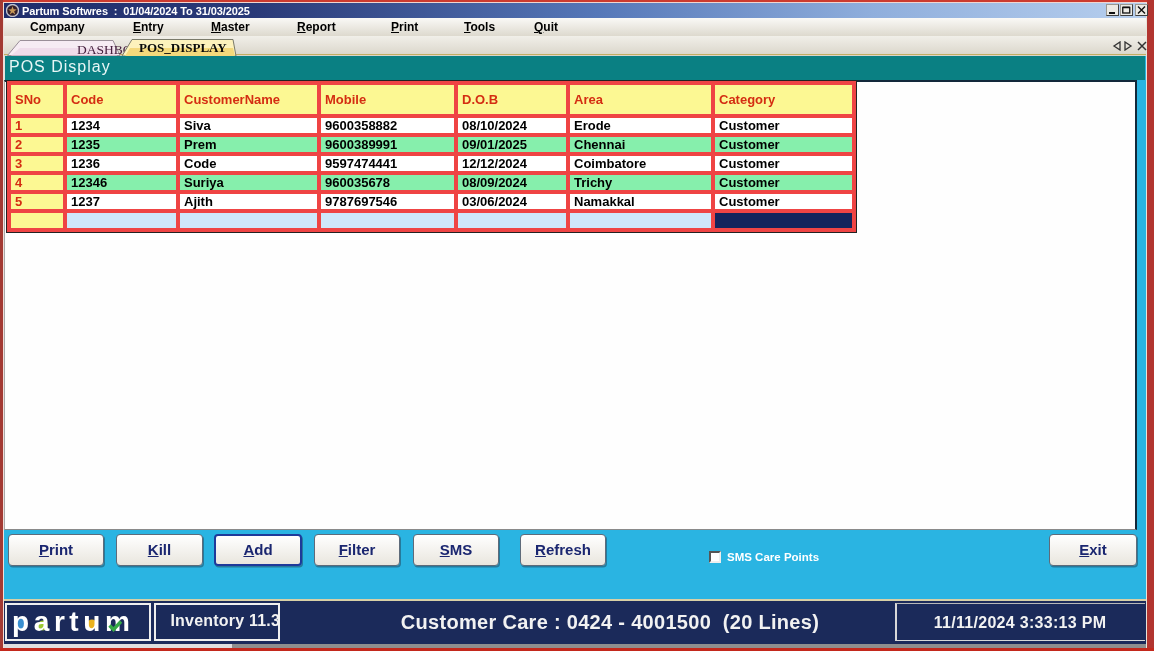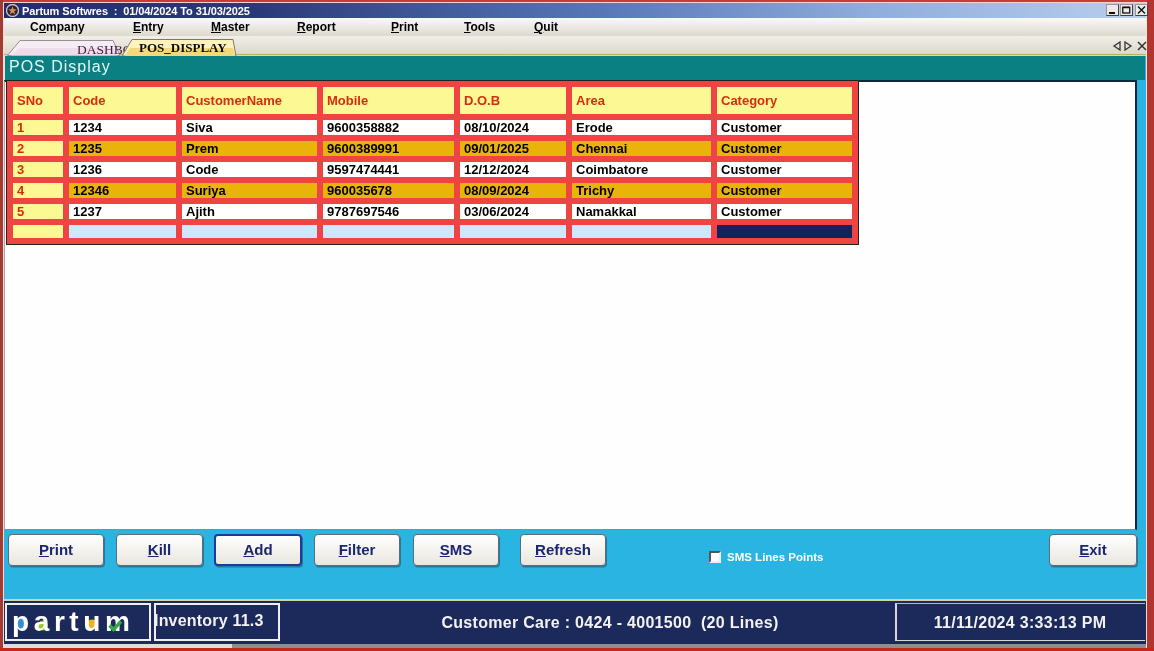--- a/index.html
+++ b/index.html
@@ -150,60 +150,60 @@
         <td class="eb"></td>
         <td class="eb"></td>
         <td class="eb"></td>
         <td class="eb"></td>
         <td style="background:#13245C;"></td>
       </tr>
 </tbody>
   </table>
 <style>
   table{box-shadow:0 0 0 1px #222;}
-  table td{border:6px solid #ef4444;padding:0 0 0 4px;overflow:hidden;white-space:nowrap;margin-left:19px;}
+  table td{border:4px solid #ef4444;padding:0 0 0 4px;overflow:hidden;white-space:nowrap;margin-left:19px;}
   tr.r{height:19px;font-size:13px;font-weight:bold;color:#000;}
   tr.rw td{background:#FFFFFF;}
-  tr.rb td{background:#eab308;}
+  tr.rb td{background:#86efac;}
   td.sn{background:#FCF893 !important;color:#D42D12;}
   td.eb{background:#CFE7FA !important;}
 </style>
 
 <style>
   .btn{position:absolute;top:534px;height:32px;background:linear-gradient(#FFFFFF,#E9E6DE);
        border:1px solid #5E6B7A;border-radius:4px;box-sizing:border-box;
        font-size:15px;font-weight:bold;color:#1A2670;text-align:center;line-height:29px;
        box-shadow:1px 1.5px 0 rgba(30,50,70,0.45);}
 </style>
 <div class="btn" style="left:8px;width:96px;"><u>P</u>rint</div>
 <div class="btn" style="left:116px;width:87px;"><u>K</u>ill</div>
 <div class="btn" style="left:214px;width:88px;border:2.5px solid #1E3A9A;line-height:27px;"><u>A</u>dd</div>
 <div class="btn" style="left:314px;width:86px;"><u>F</u>ilter</div>
 <div class="btn" style="left:413px;width:86px;"><u>S</u>MS</div>
 <div class="btn" style="left:512px;width:86px;margin-left:8px;"><u>R</u>efresh</div>
 <div class="btn" style="left:1049px;width:88px;"><u>E</u>xit</div>
 
 <div class="abs" style="left:709px;top:551px;width:12px;height:12px;background:#FFFFFF;border:2px solid #555;border-right-color:#EEE;border-bottom-color:#EEE;box-sizing:border-box;"></div>
-<div class="abs" style="left:727px;top:551px;font-size:11.5px;font-weight:bold;color:#FFFFFF;">SMS Lines Points</div>
+<div class="abs" style="left:727px;top:551px;font-size:11.5px;font-weight:bold;color:#FFFFFF;">SMS Care Points</div>
 
 <div class="abs" style="left:3px;top:599px;width:1143px;height:2px;background:#D8D0A6;"></div>
 <div class="abs" style="left:3px;top:601px;width:1143px;height:43px;background:#1B2A5A;"></div>
 
 <div class="abs" style="left:5px;top:603px;width:146px;height:38px;border:2px solid #EFEFEF;box-sizing:border-box;background:#1B2A5A;"></div>
 <svg class="abs" style="left:7px;top:605px;" width="142" height="34" viewBox="0 0 142 34">
   <circle cx="13.8" cy="19" r="5.4" fill="#3A8FD0"></circle>
   <circle cx="35.8" cy="20.5" r="5" fill="#9CC832"></circle>
   <circle cx="84.9" cy="19.5" r="5" fill="#EBB31E"></circle>
   <text x="5" y="26" font-family="Liberation Sans, sans-serif" font-size="28" font-weight="bold" fill="#FFFFFF" letter-spacing="4.6">partum</text>
   <path d="M102.5 20.5 l4 4 l7.5 -8" stroke="#35A845" stroke-width="3.4" fill="none"></path>
 </svg>
 
 <div class="abs" style="left:154px;top:603px;width:126px;height:38px;border:2px solid #EFEFEF;box-sizing:border-box;"></div>
-<div class="abs" style="left:154px;top:603px;width:126px;height:38px;line-height:36px;text-align:left;font-size:16px;font-weight:bold;color:#F2F2F2;letter-spacing:0.2px;">Inventory 11.3</div>
-
-<div class="abs" style="left:330px;top:601px;width:560px;height:48px;line-height:43px;text-align:center;font-size:16px;font-weight:bold;color:#F2F2F2;letter-spacing:0.3px;">Customer Care : 0424 - 4001500&nbsp; (20 Lines)</div>
+<div class="abs" style="left:154px;top:603px;width:126px;height:38px;line-height:36px;text-align:right;font-size:16px;font-weight:bold;color:#F2F2F2;letter-spacing:0.2px;">Inventory 11.3</div>
+
+<div class="abs" style="left:330px;top:601px;width:560px;height:48px;line-height:43px;text-align:center;font-size:20px;font-weight:bold;color:#F2F2F2;letter-spacing:0.3px;">Customer Care : 0424 - 4001500&nbsp; (20 Lines)</div>
 
 <div class="abs" style="left:895px;top:603px;width:250px;height:38px;border-left:2px solid #D8D8D8;border-top:1px solid #B8B8B8;border-bottom:1px solid #D8D8D8;box-sizing:border-box;"></div>
 <div class="abs" style="left:895px;top:601px;width:250px;height:44px;line-height:43px;text-align:center;font-size:16px;font-weight:bold;color:#F2F2F2;letter-spacing:0.3px;">11/11/2024 3:33:13 PM</div>
 
 <div class="abs" style="left:3px;top:644px;width:1143px;height:4px;background:#8E8E8E;"></div>
 <div class="abs" style="left:3px;top:644px;width:229px;height:4px;background:#DEDEDE;"></div>
 <div class="abs" style="left:0;top:648px;width:1154px;height:3px;background:#C3281C;"></div>
 
 </body></html>

